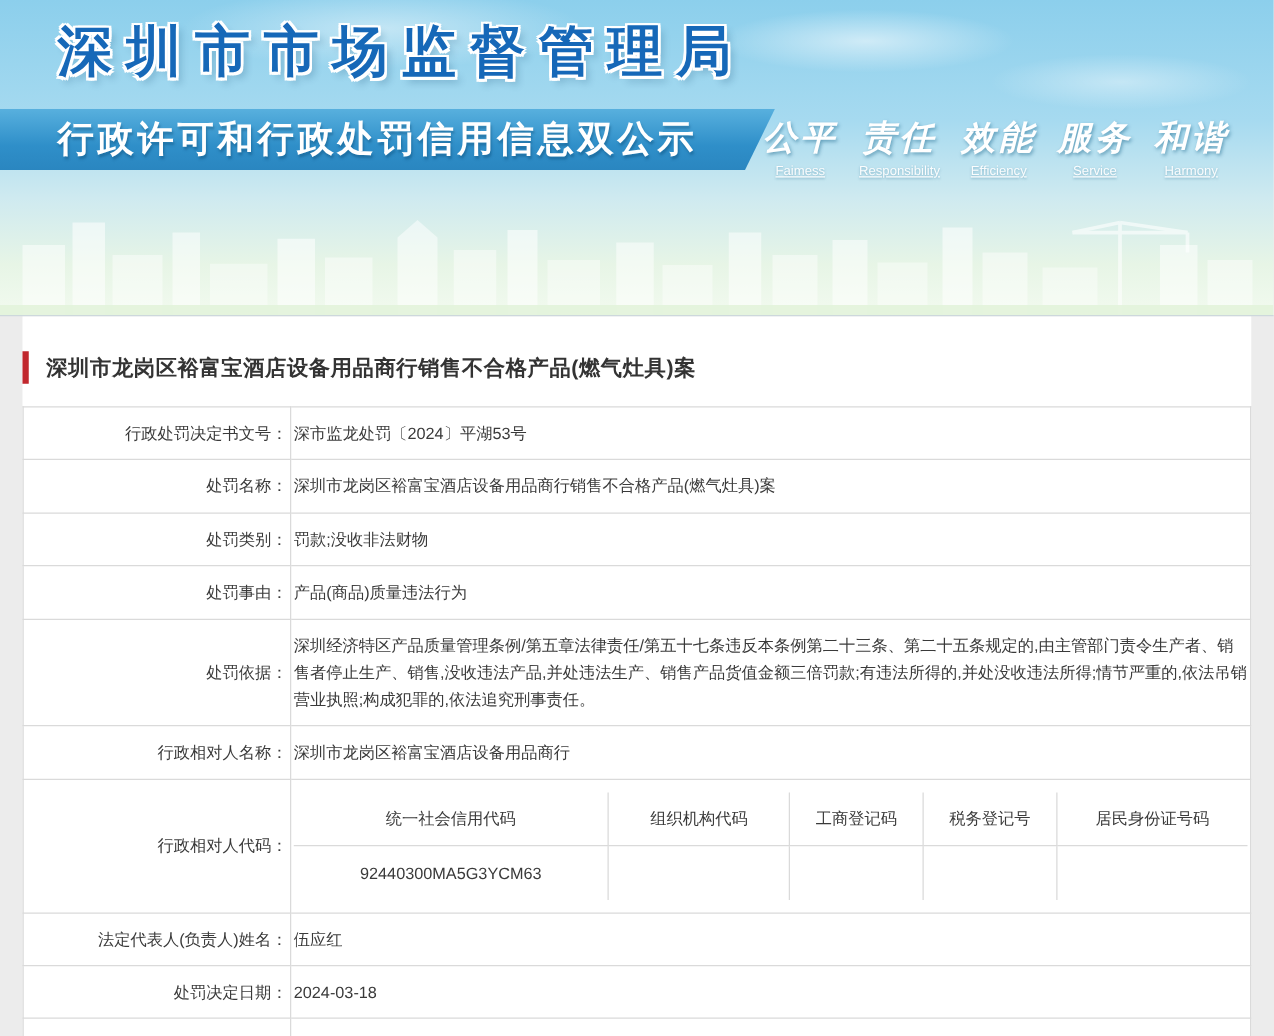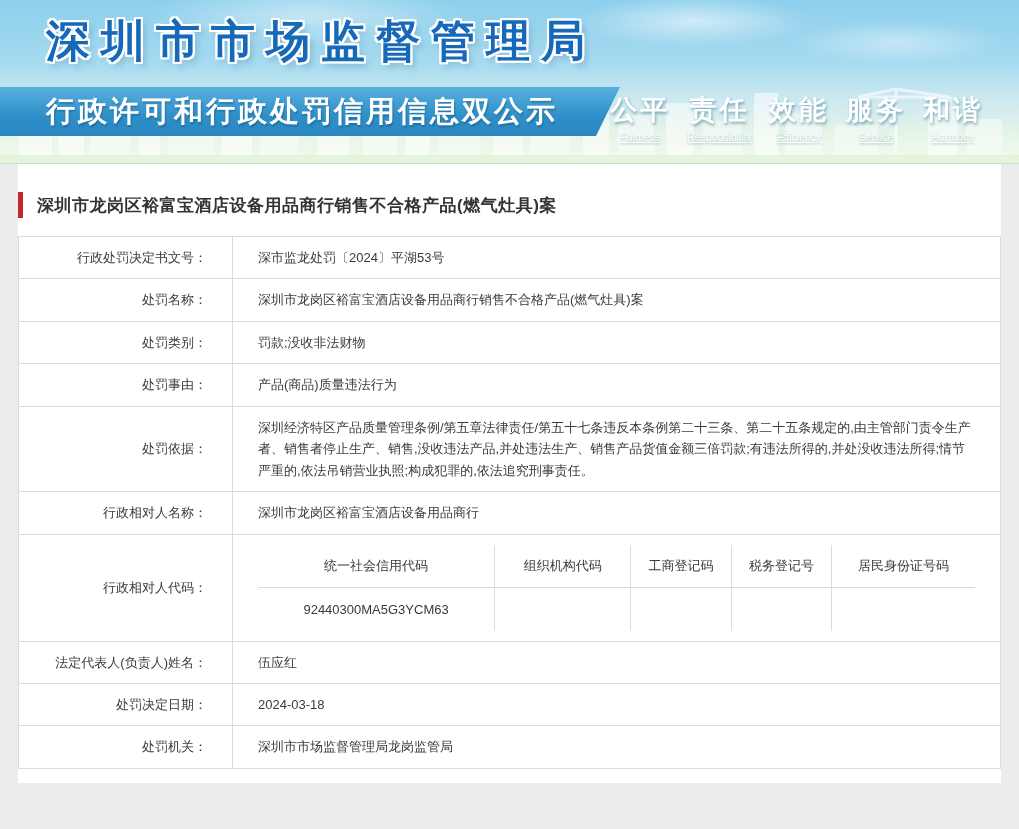--- a/index.html
+++ b/index.html
@@ -5,21 +5,21 @@
   * { margin:0; padding:0; box-sizing:border-box; }
   html,body { background:#ececec; }
   body {
     width:1019px;
     font-family:"Liberation Sans","DejaVu Sans",sans-serif;
     -webkit-font-smoothing:antialiased;
   }
 
   
   .banner {
-    position:relative; height:164px; overflow:hidden;
+    position:relative; height:253px; overflow:hidden;
     border-bottom:1px solid #cdd8dc;
     background:
       radial-gradient(ellipse 170px 36px at 68% 13%, rgba(255,255,255,.55), rgba(255,255,255,0) 70%),
       radial-gradient(ellipse 230px 46px at 30% 9%, rgba(255,255,255,.45), rgba(255,255,255,0) 70%),
       radial-gradient(ellipse 150px 32px at 88% 26%, rgba(255,255,255,.40), rgba(255,255,255,0) 70%),
       linear-gradient(180deg,#8ccfec 0%,#a6daf0 38%,#cfeaf0 63%,#e7f5e6 84%,#f2faef 100%);
   }
   .skyline { position:absolute; left:0; bottom:0; width:100%; height:96px; }
   .org-name {
     position:absolute; left:46px; top:12px;
@@ -41,38 +41,39 @@
     color:#ffffff; font-size:29px; font-weight:bold; letter-spacing:3px; white-space:nowrap;
     text-shadow:1px 2px 2px rgba(0,60,100,.35);
   }
   .slogans {
     position:absolute; right:36px; top:92px;
     display:flex; gap:17px; text-align:center;
   }
   .slogan-cn {
     font-size:27px; font-weight:bold; color:#ffffff; letter-spacing:3px; white-space:nowrap;
     text-shadow:1px 2px 3px rgba(0,80,120,.45);
+    font-style:italic;
   }
   .slogan-en {
     margin-top:3px; font-size:10.5px; color:rgba(255,255,255,.95); white-space:nowrap;
     text-shadow:0 1px 2px rgba(0,80,120,.35);
     text-decoration:underline;
   }
 
   
   .content { margin:0 18px; background:#ffffff; padding:26px 0 14px; min-height:618px; }
 
   .case-title-row { display:flex; align-items:center; gap:14px; padding:2px 0 18px; }
   .red-bar { width:5px; height:26px; background:#c1272d; flex:0 0 auto; }
   .case-title { font-size:17px; font-weight:bold; color:#333333; letter-spacing:.5px; }
 
   table.info-table { width:100%; border-collapse:collapse; table-layout:fixed; }
   table.info-table > tbody > tr > td {
     border:1px solid #dadada; font-size:13px; color:#3a3a3a;
-    padding:10px 25px; line-height:1.65; vertical-align:middle;
+    padding:10px 2px; line-height:1.65; vertical-align:middle;
     word-break:break-all;
   }
   td.lbl { text-align:right; padding-right:10px; color:#333333; }
   td.val { text-align:left; padding-left:12px; }
   td.val-long { line-height:2.0; padding-right:26px; }
   td.nested-cell { padding:0;margin-left:23px; }
 
   table.code-table { width:100%; border-collapse:collapse; table-layout:fixed; }
   table.code-table th, table.code-table td {
     border:1px solid #dadada; font-size:13px; font-weight:normal; color:#3a3a3a;

